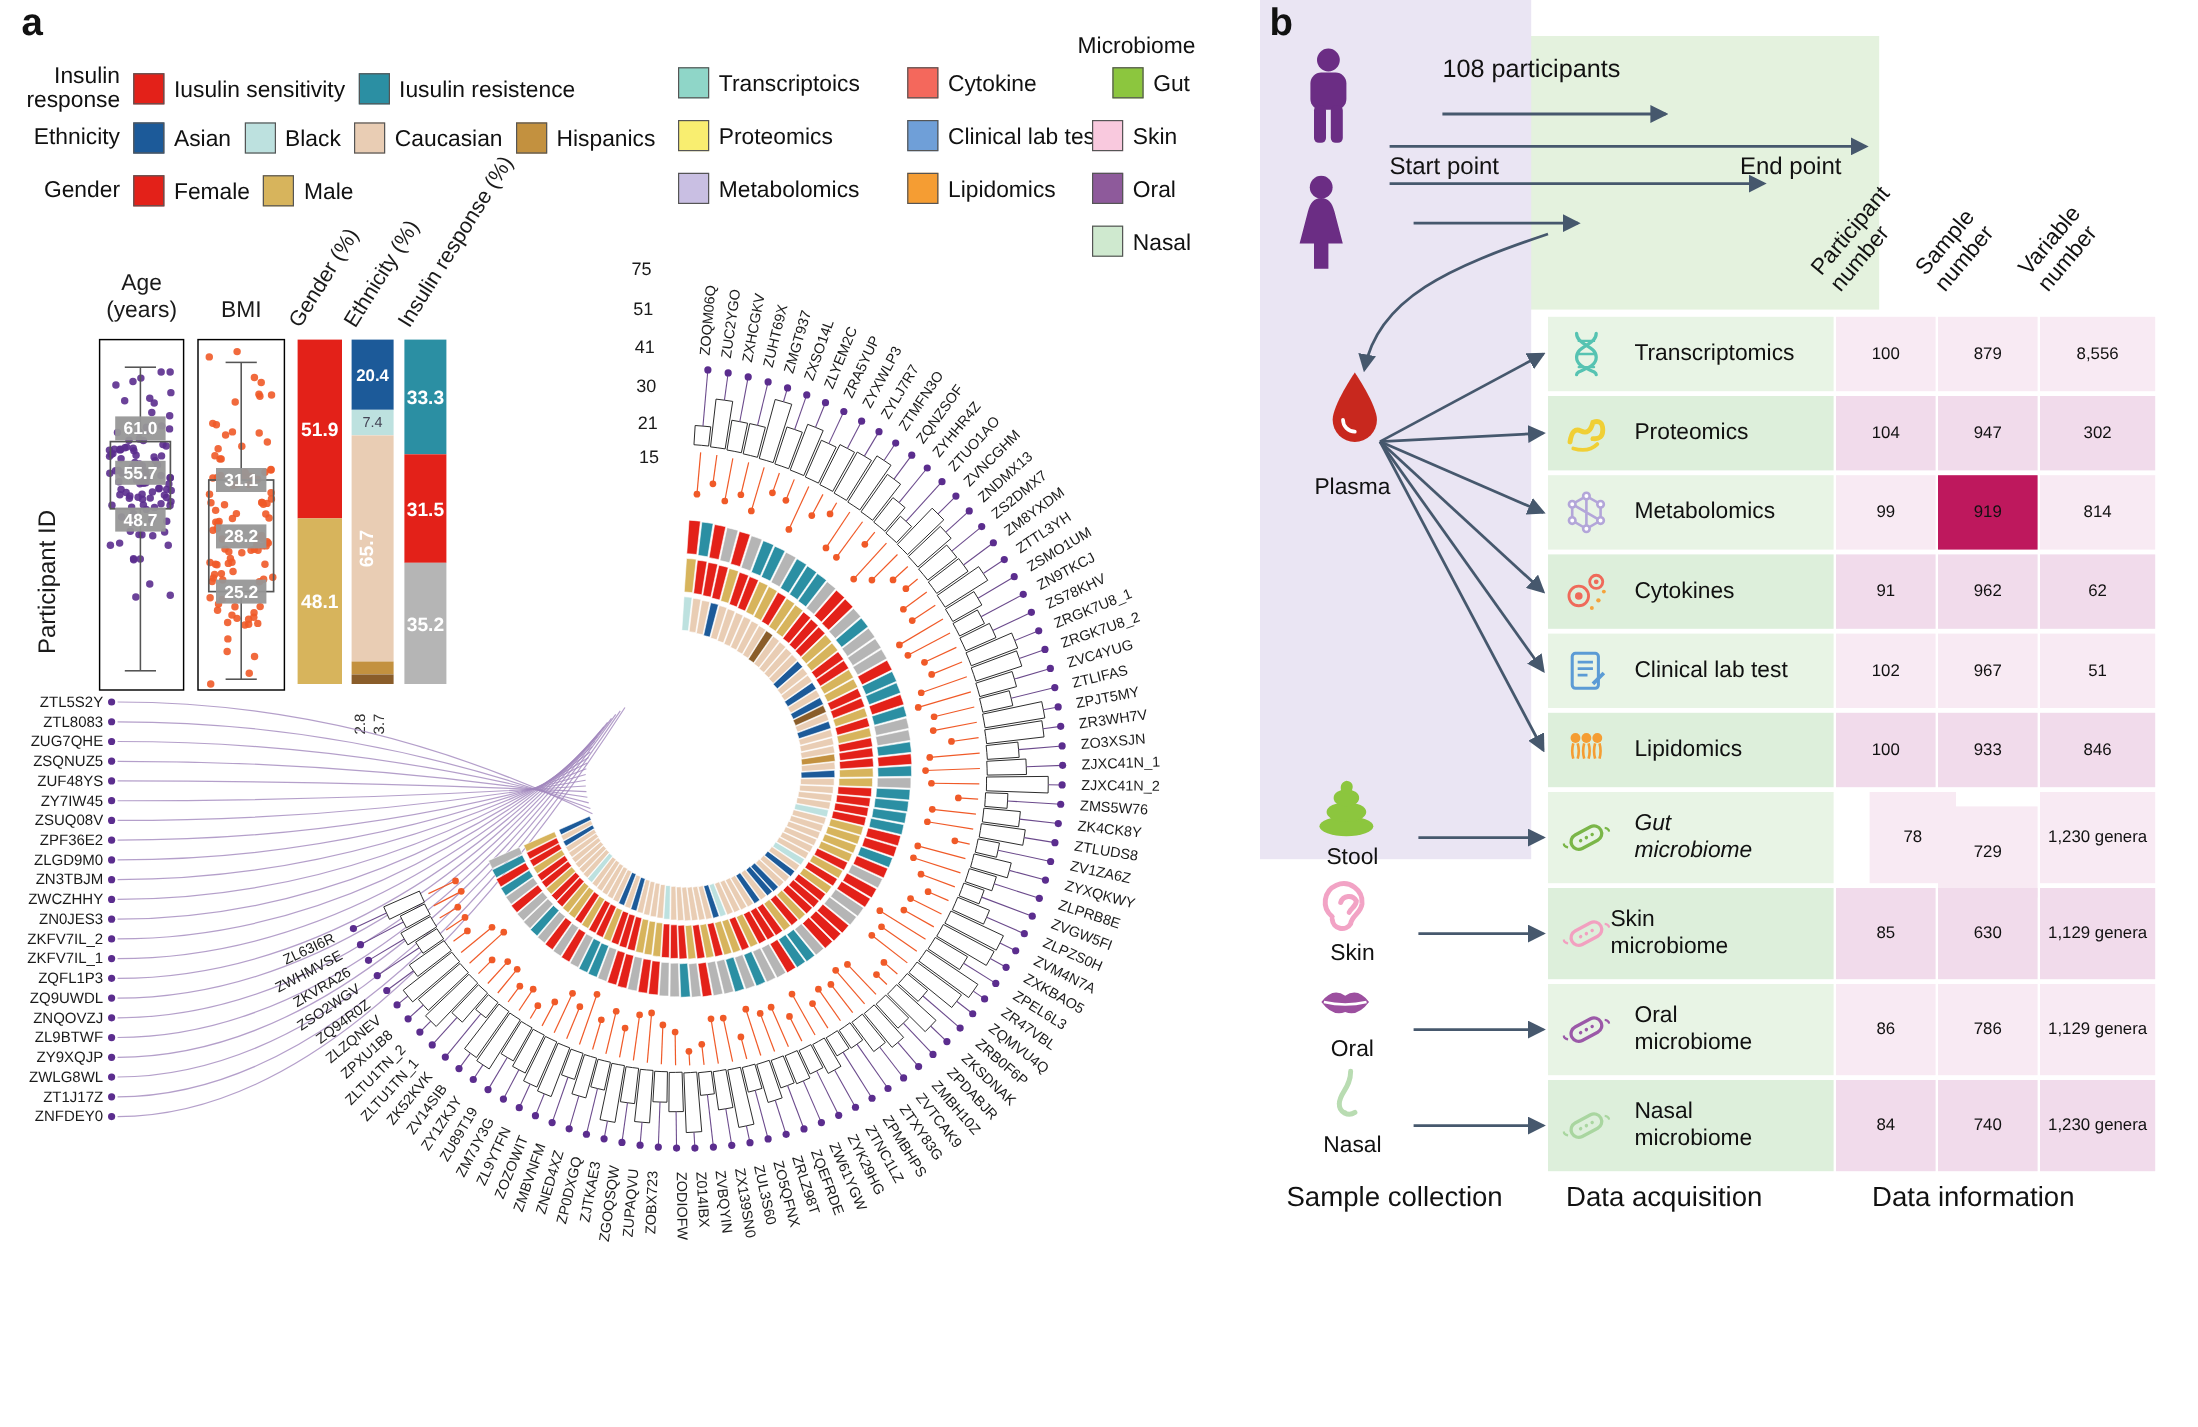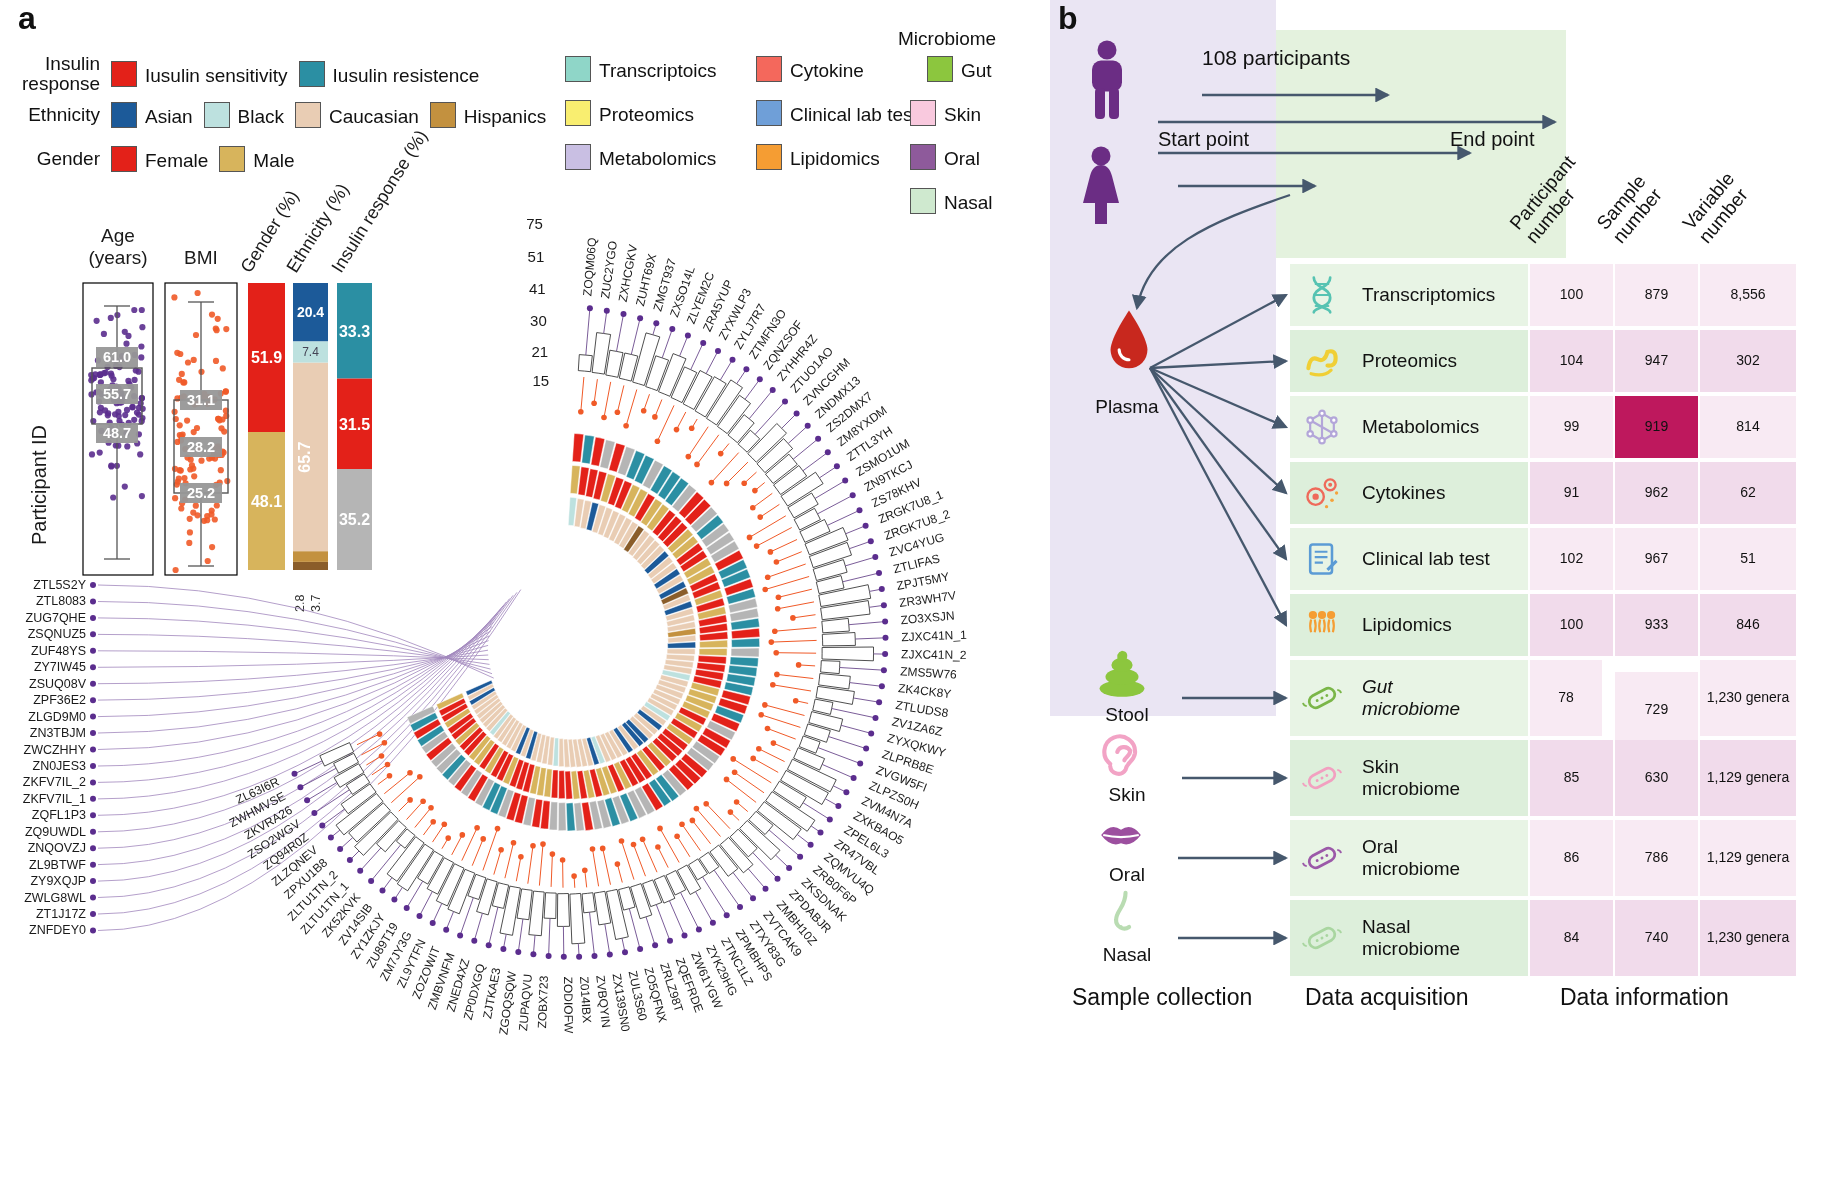--- a/index.html
+++ b/index.html
@@ -1405,36 +1405,36 @@
                 <rect x="7" y="15" width="30" height="14" rx="7"></rect>
                 <circle cx="16" cy="22" r="1.6" fill="#7ab648" stroke="none"></circle>
                 <circle cx="22" cy="22" r="1.6" fill="#7ab648" stroke="none"></circle>
                 <circle cx="28" cy="22" r="1.6" fill="#7ab648" stroke="none"></circle>
                 <path d="M3 22 q-3 -2 -2 -5 M41 22 q3 2 2 5" stroke-width="2"></path>
               </g>
             </svg>
           </div>
           <div class="acq-label" style="margin-left: 20px; width: 115px; font-style: italic;">Gut microbiome</div>
         </div>
-        <div class="cell numcell" style="left: 480px; top: 660px; width: 72px; height: 76px; background: rgb(248, 234, 243);">78</div>
+        <div class="cell numcell" style="left: 508px; top: 660px; width: 72px; height: 76px; background: rgb(248, 234, 243);">78</div>
         <div class="cell numcell" style="left: 565px; top: 660px; width: 83px; height: 76px; background: rgb(248, 234, 243); margin-top: 12px;">729</div>
         <div class="cell numcell" style="left: 650px; top: 660px; width: 96px; height: 76px; background: rgb(248, 234, 243);">1,230 genera</div>
         <div class="cell" style="left: 240px; top: 740px; width: 238px; height: 76px; background: rgb(221, 239, 219);">
           <div class="icon" style="position: relative; margin-left: 12px; width: 40px; height: 40px; flex: 0 0 auto;">
             <svg viewBox="0 0 44 44" fill="none" stroke="#f2a0c0" stroke-width="3">
               <g transform="rotate(-28 22 22)">
                 <rect x="7" y="15" width="30" height="14" rx="7"></rect>
                 <circle cx="16" cy="22" r="1.6" fill="#f2a0c0" stroke="none"></circle>
                 <circle cx="22" cy="22" r="1.6" fill="#f2a0c0" stroke="none"></circle>
                 <circle cx="28" cy="22" r="1.6" fill="#f2a0c0" stroke="none"></circle>
                 <path d="M3 22 q-3 -2 -2 -5 M41 22 q3 2 2 5" stroke-width="2"></path>
               </g>
             </svg>
           </div>
-          <div class="acq-label" style="margin-left: 20px; width: 115px;">Skin microbiome</div>
+          <div class="acq-label" style="width: 115px;">Skin microbiome</div>
         </div>
         <div class="cell numcell" style="left: 480px; top: 740px; width: 83px; height: 76px; background: rgb(241, 219, 235);">85</div>
         <div class="cell numcell" style="left: 565px; top: 740px; width: 83px; height: 76px; background: rgb(241, 219, 235);">630</div>
         <div class="cell numcell" style="left: 650px; top: 740px; width: 96px; height: 76px; background: rgb(241, 219, 235);">1,129 genera</div>
         <div class="cell" style="left: 240px; top: 820px; width: 238px; height: 76px; background: rgb(232, 244, 229);">
           <div class="icon" style="position: relative; margin-left: 12px; width: 40px; height: 40px; flex: 0 0 auto;">
             <svg viewBox="0 0 44 44" fill="none" stroke="#9b59a8" stroke-width="3">
               <g transform="rotate(-28 22 22)">
                 <rect x="7" y="15" width="30" height="14" rx="7"></rect>
                 <circle cx="16" cy="22" r="1.6" fill="#9b59a8" stroke="none"></circle>

